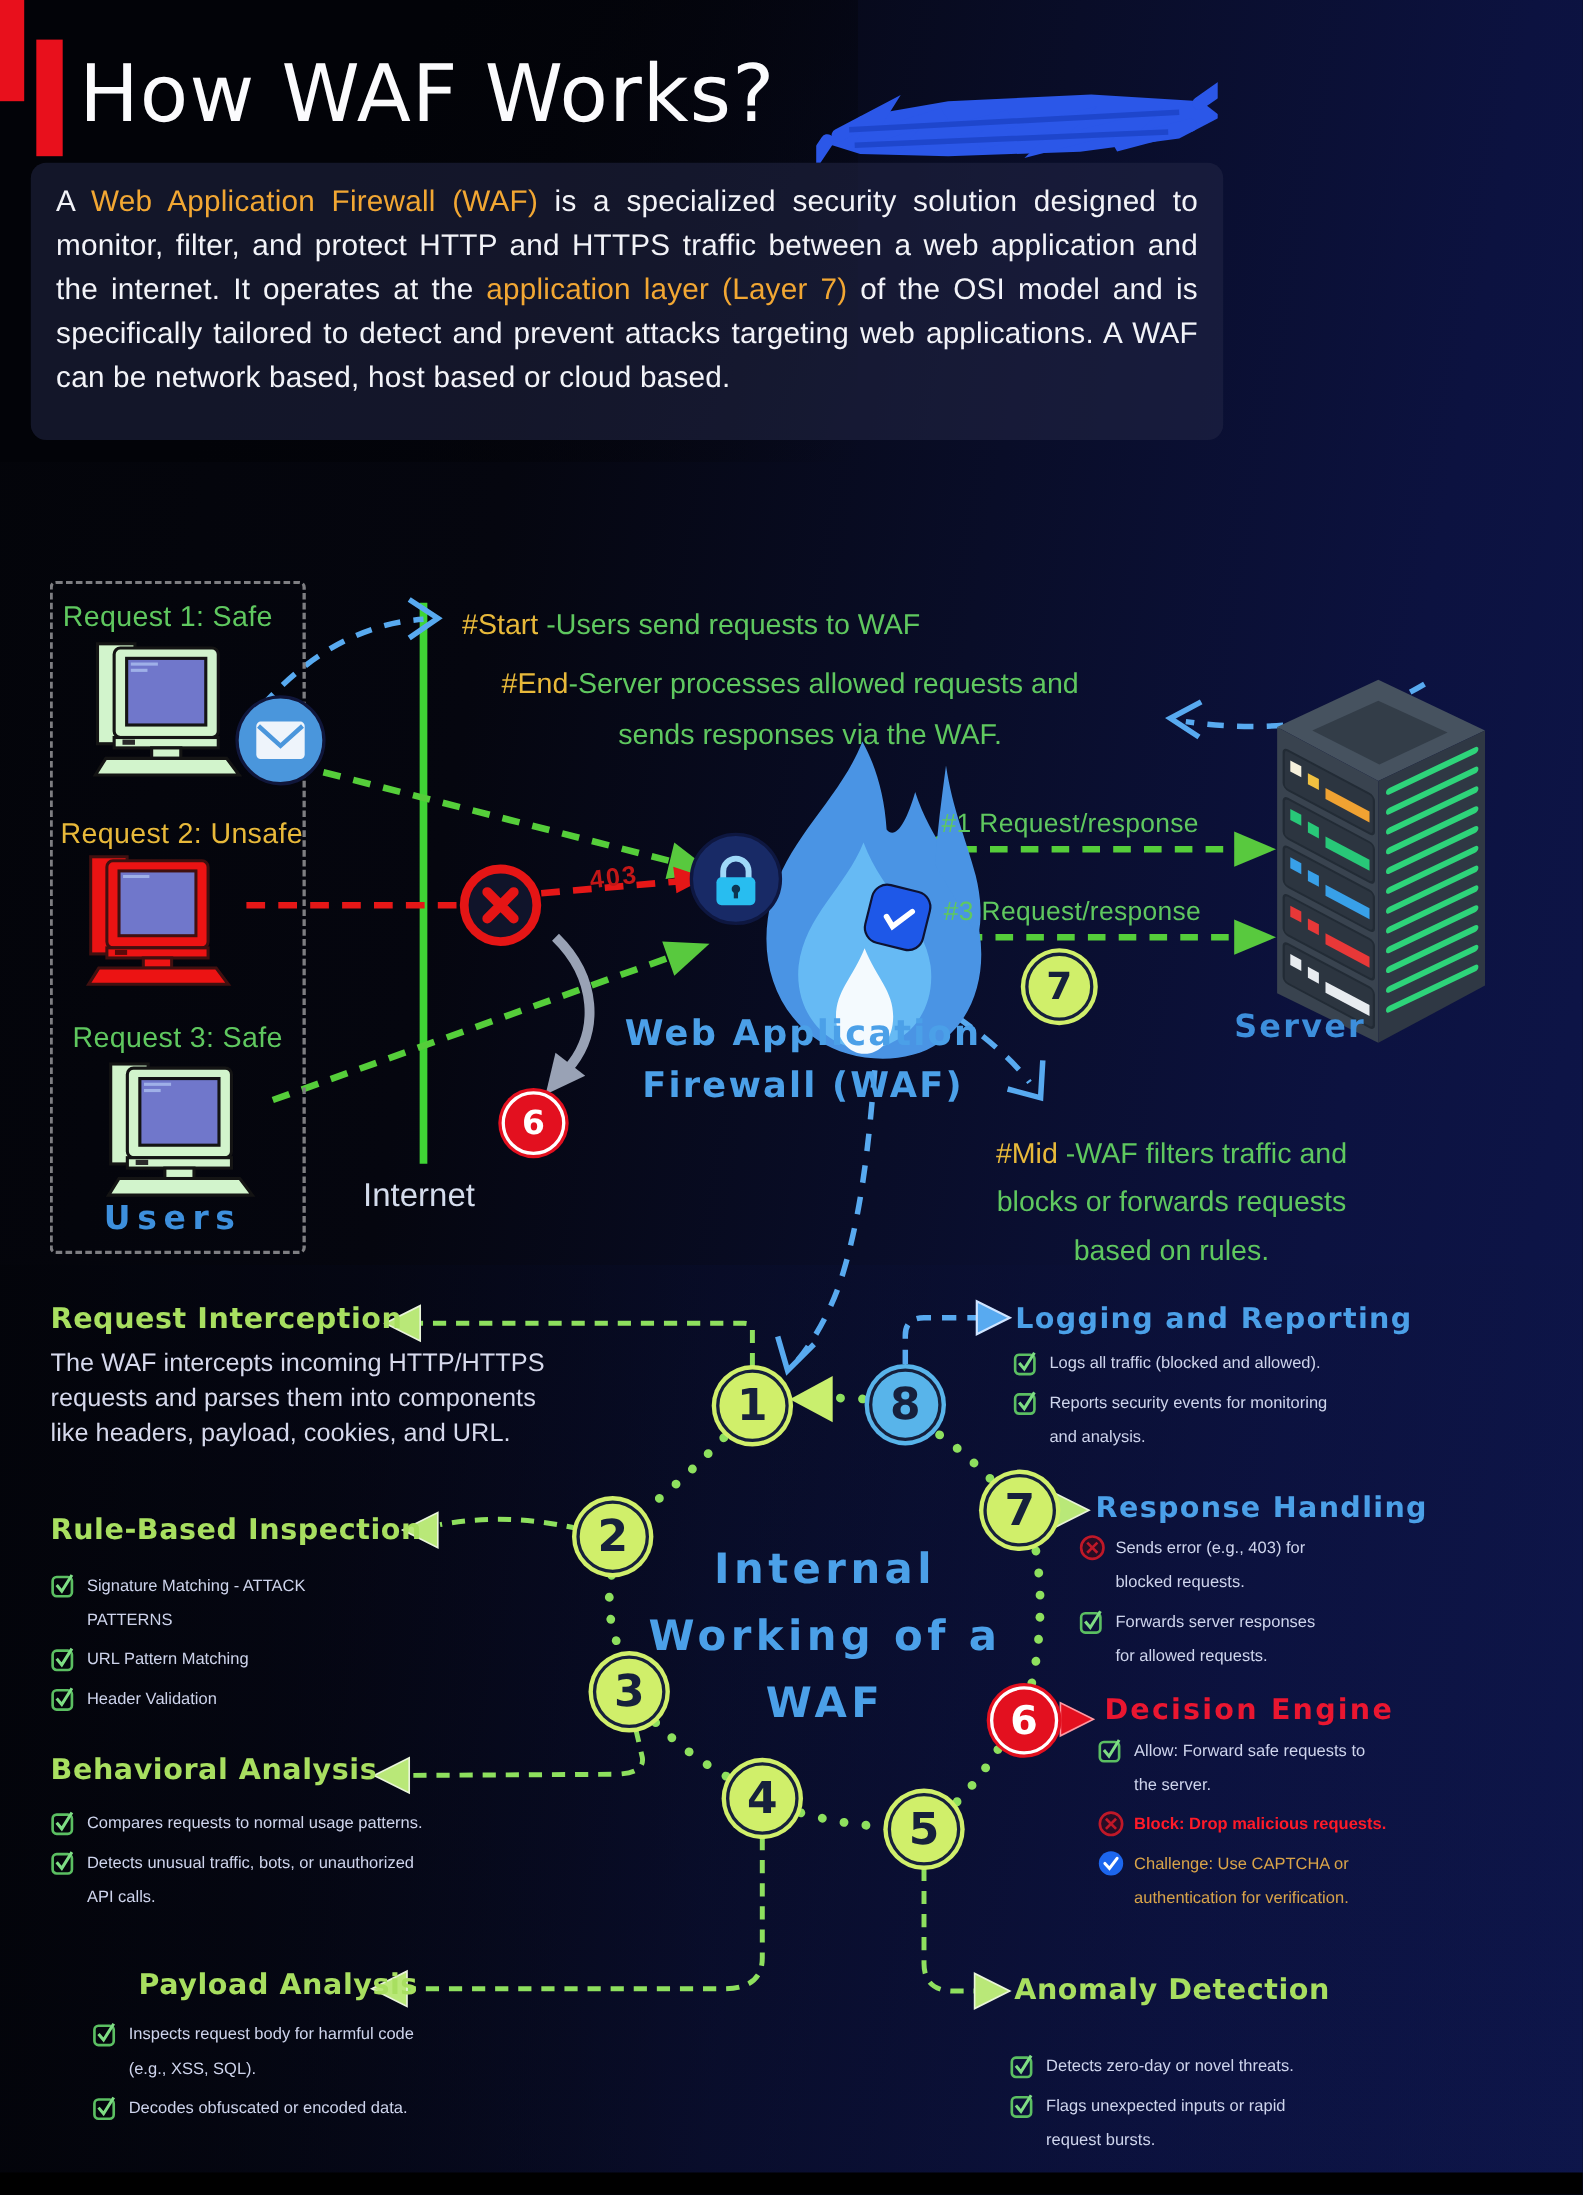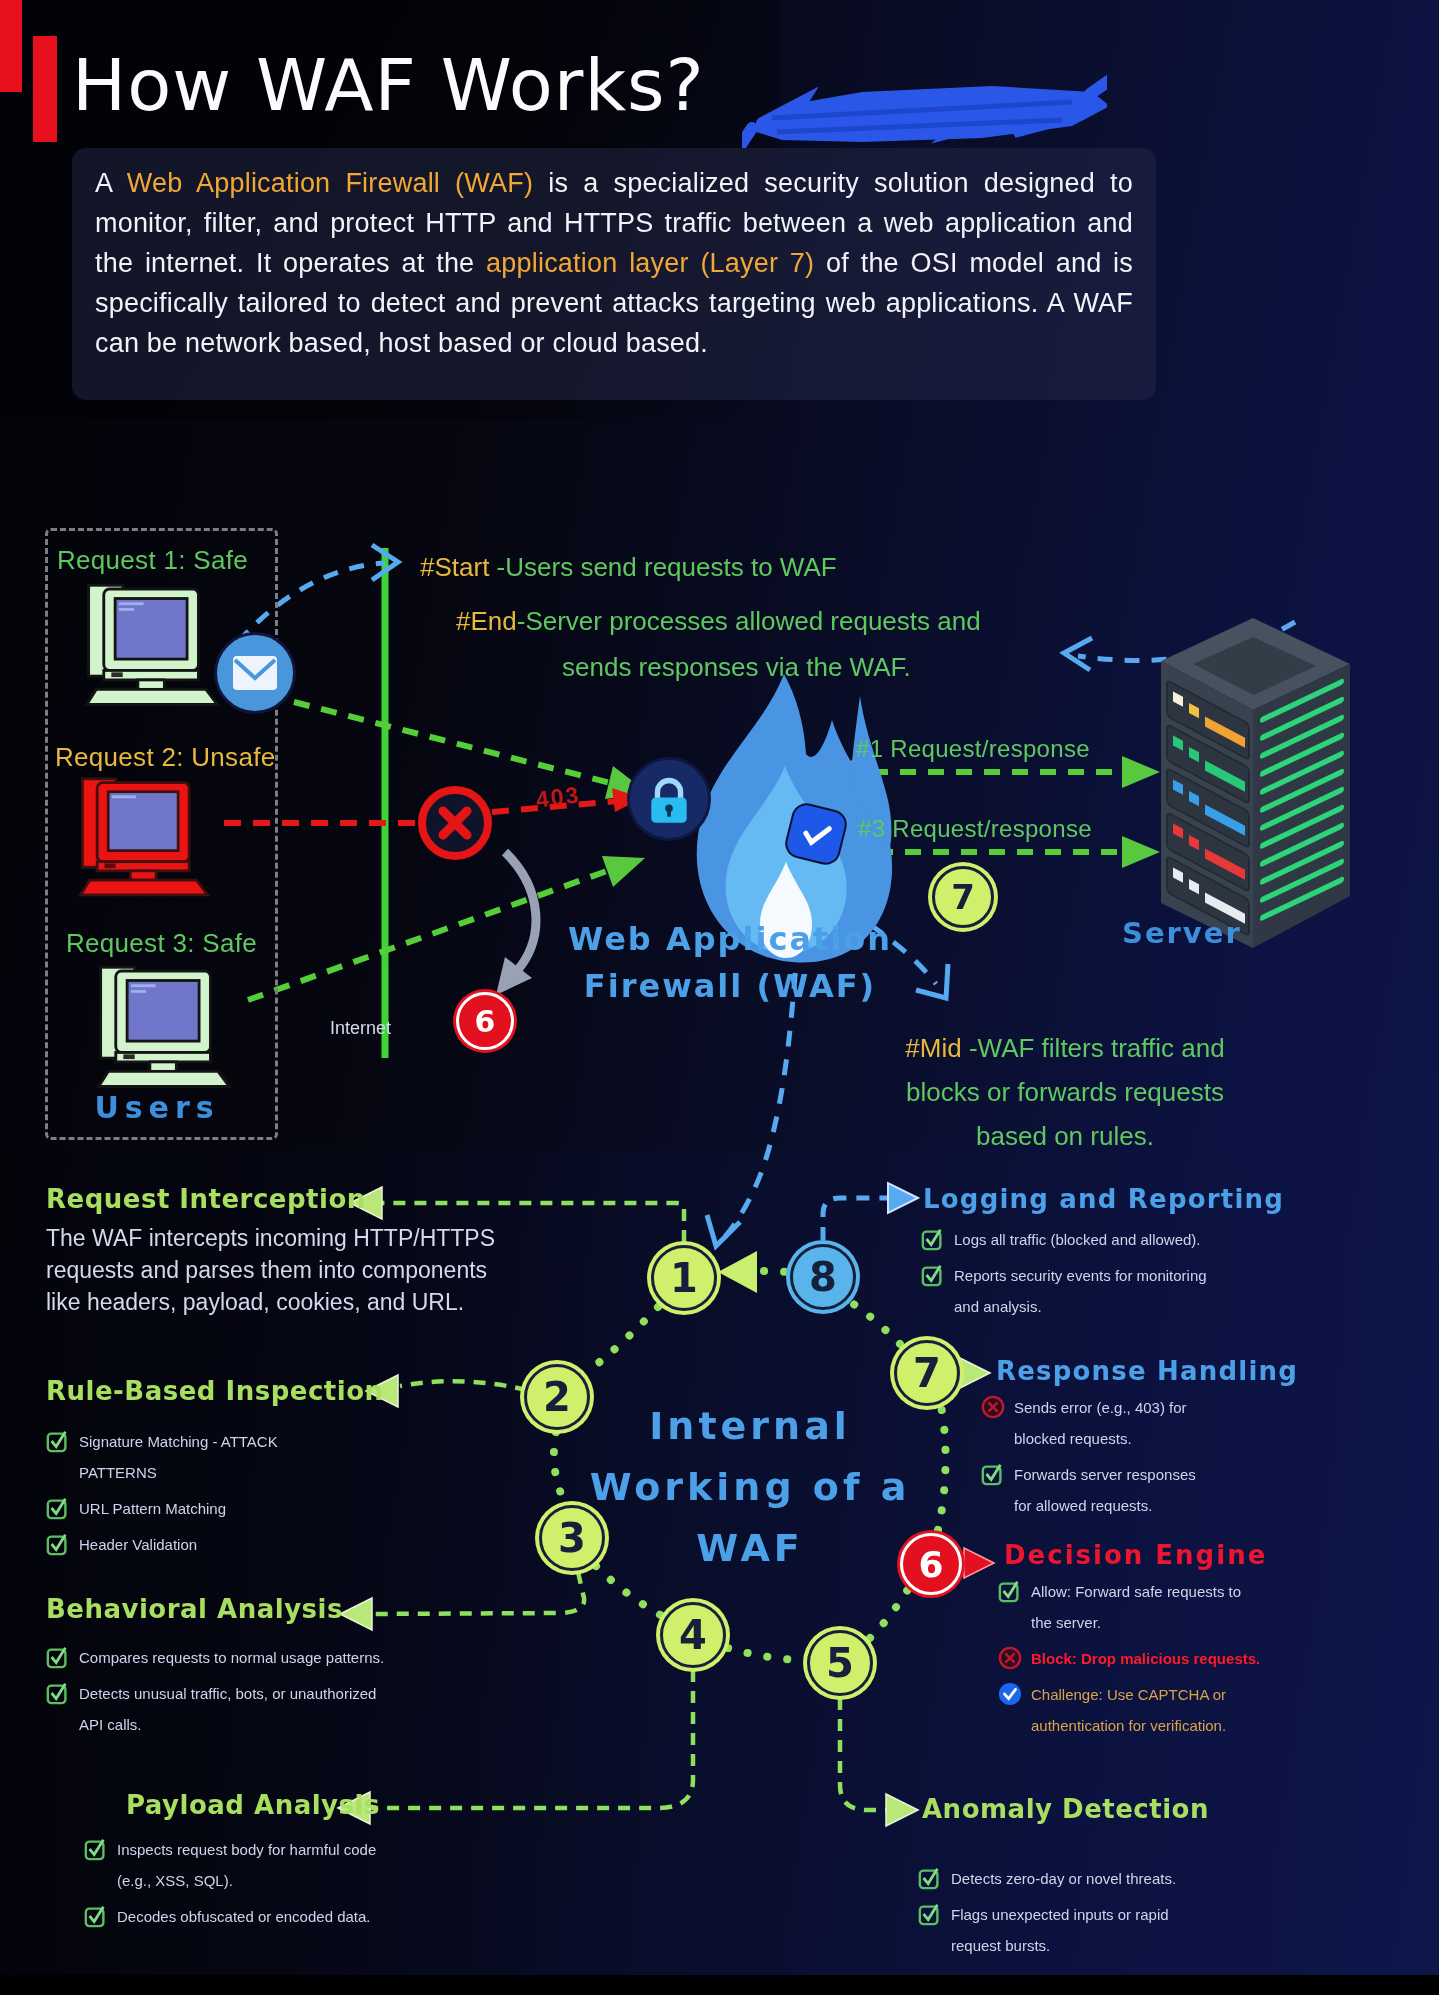--- a/index.html
+++ b/index.html
@@ -9,21 +9,21 @@
   .abs{position:absolute;}
   .tint-bottom{left:0;top:1150px;width:1439px;height:827px;
     background:linear-gradient(90deg,rgba(3,4,10,.8) 0%,rgba(9,14,50,.35) 45%,rgba(13,21,70,.25) 100%);}
   .tint-top{left:0;top:0;width:780px;height:420px;background:linear-gradient(120deg,#020308 40%,rgba(2,3,8,0) 100%);}
   .black-strip{left:0;top:1975px;width:1439px;height:20px;background:#000;}
   .red-corner{left:0;top:0;width:22px;height:92px;background:#e8101c;}
   .title-bar{left:33px;top:36px;width:24px;height:106px;background:#e8101c;}
   .title{left:72px;top:30px;font-family:"DejaVu Sans","Liberation Sans",sans-serif;
     font-size:72px;line-height:110px;color:#fbfbfd;letter-spacing:1px;}
   .intro-box{left:28px;top:148px;width:1084px;height:252px;background:rgba(34,38,70,.55);
-    border-radius:14px;box-sizing:border-box;padding:15px 23px;margin-left:44px;}
+    border-radius:14px;box-sizing:border-box;padding:15px 23px;}
   .intro-text{font-size:27px;line-height:40px;color:#f2f3f8;text-align:justify;letter-spacing:.2px;}
   .hl{color:#f2a733;}
   .dash-box{left:45px;top:528px;width:233px;height:612px;border:3px dashed #7e7e82;border-radius:6px;box-sizing:border-box;}
   .lbl{font-size:26px;letter-spacing:.3px;}
   .green-t{color:#5fc85f;}
   .orange-t{color:#e8b93a;}
   .badge{display:flex;align-items:center;justify-content:center;border-radius:50%;
     font-family:"DejaVu Sans",sans-serif;font-weight:bold;}
   .badge-green{background:#d0ef6a;border:3px solid #16203c;box-shadow:0 0 0 4px #d0ef6a;color:#16203c;}
   .badge-blue{background:#58b4ea;border:3px solid #16203c;box-shadow:0 0 0 4px #58b4ea;color:#16203c;}
@@ -226,21 +226,21 @@
   </svg>
 
   <div class="abs env" style="left:214px;top:632px;">
     <svg width="48" height="38" viewBox="0 0 48 38">
         <rect x="2" y="2" width="44" height="34" rx="4" fill="#eef4fb"></rect>
         <polyline points="4,6 24,24 44,6" stroke="#4a96dc" stroke-width="4" fill="none"></polyline>
       </svg>
   </div>
 
   <div class="abs blue-bold" style="left:92px;top:1090px;width:130px;text-align:center;font-size:30px;letter-spacing:6px;">Users</div>
-  <div class="abs" style="left:330px;top:1018px;font-size:18px;color:#d4dcec;">Internet</div>
+  <div class="abs" style="left:330px;top:1070px;font-size:30px;color:#d4dcec;">Internet</div>
 
   <div class="abs x-circle" style="left:418px;top:786px;">
     <svg width="44" height="44" viewBox="0 0 44 44">
         <path d="M10 10 L34 34 M34 10 L10 34" stroke="#e51515" stroke-width="9" stroke-linecap="round"></path>
       </svg>
   </div>
   <div class="abs rot403" style="left:536px;top:784px;">403</div>
   <div class="abs badge badge-red" style="left:456px;top:992px;width:52px;height:52px;font-size:30px;">6</div>
   <div class="abs badge badge-green" style="left:932px;top:866px;width:56px;height:56px;font-size:34px;">7</div>
 

